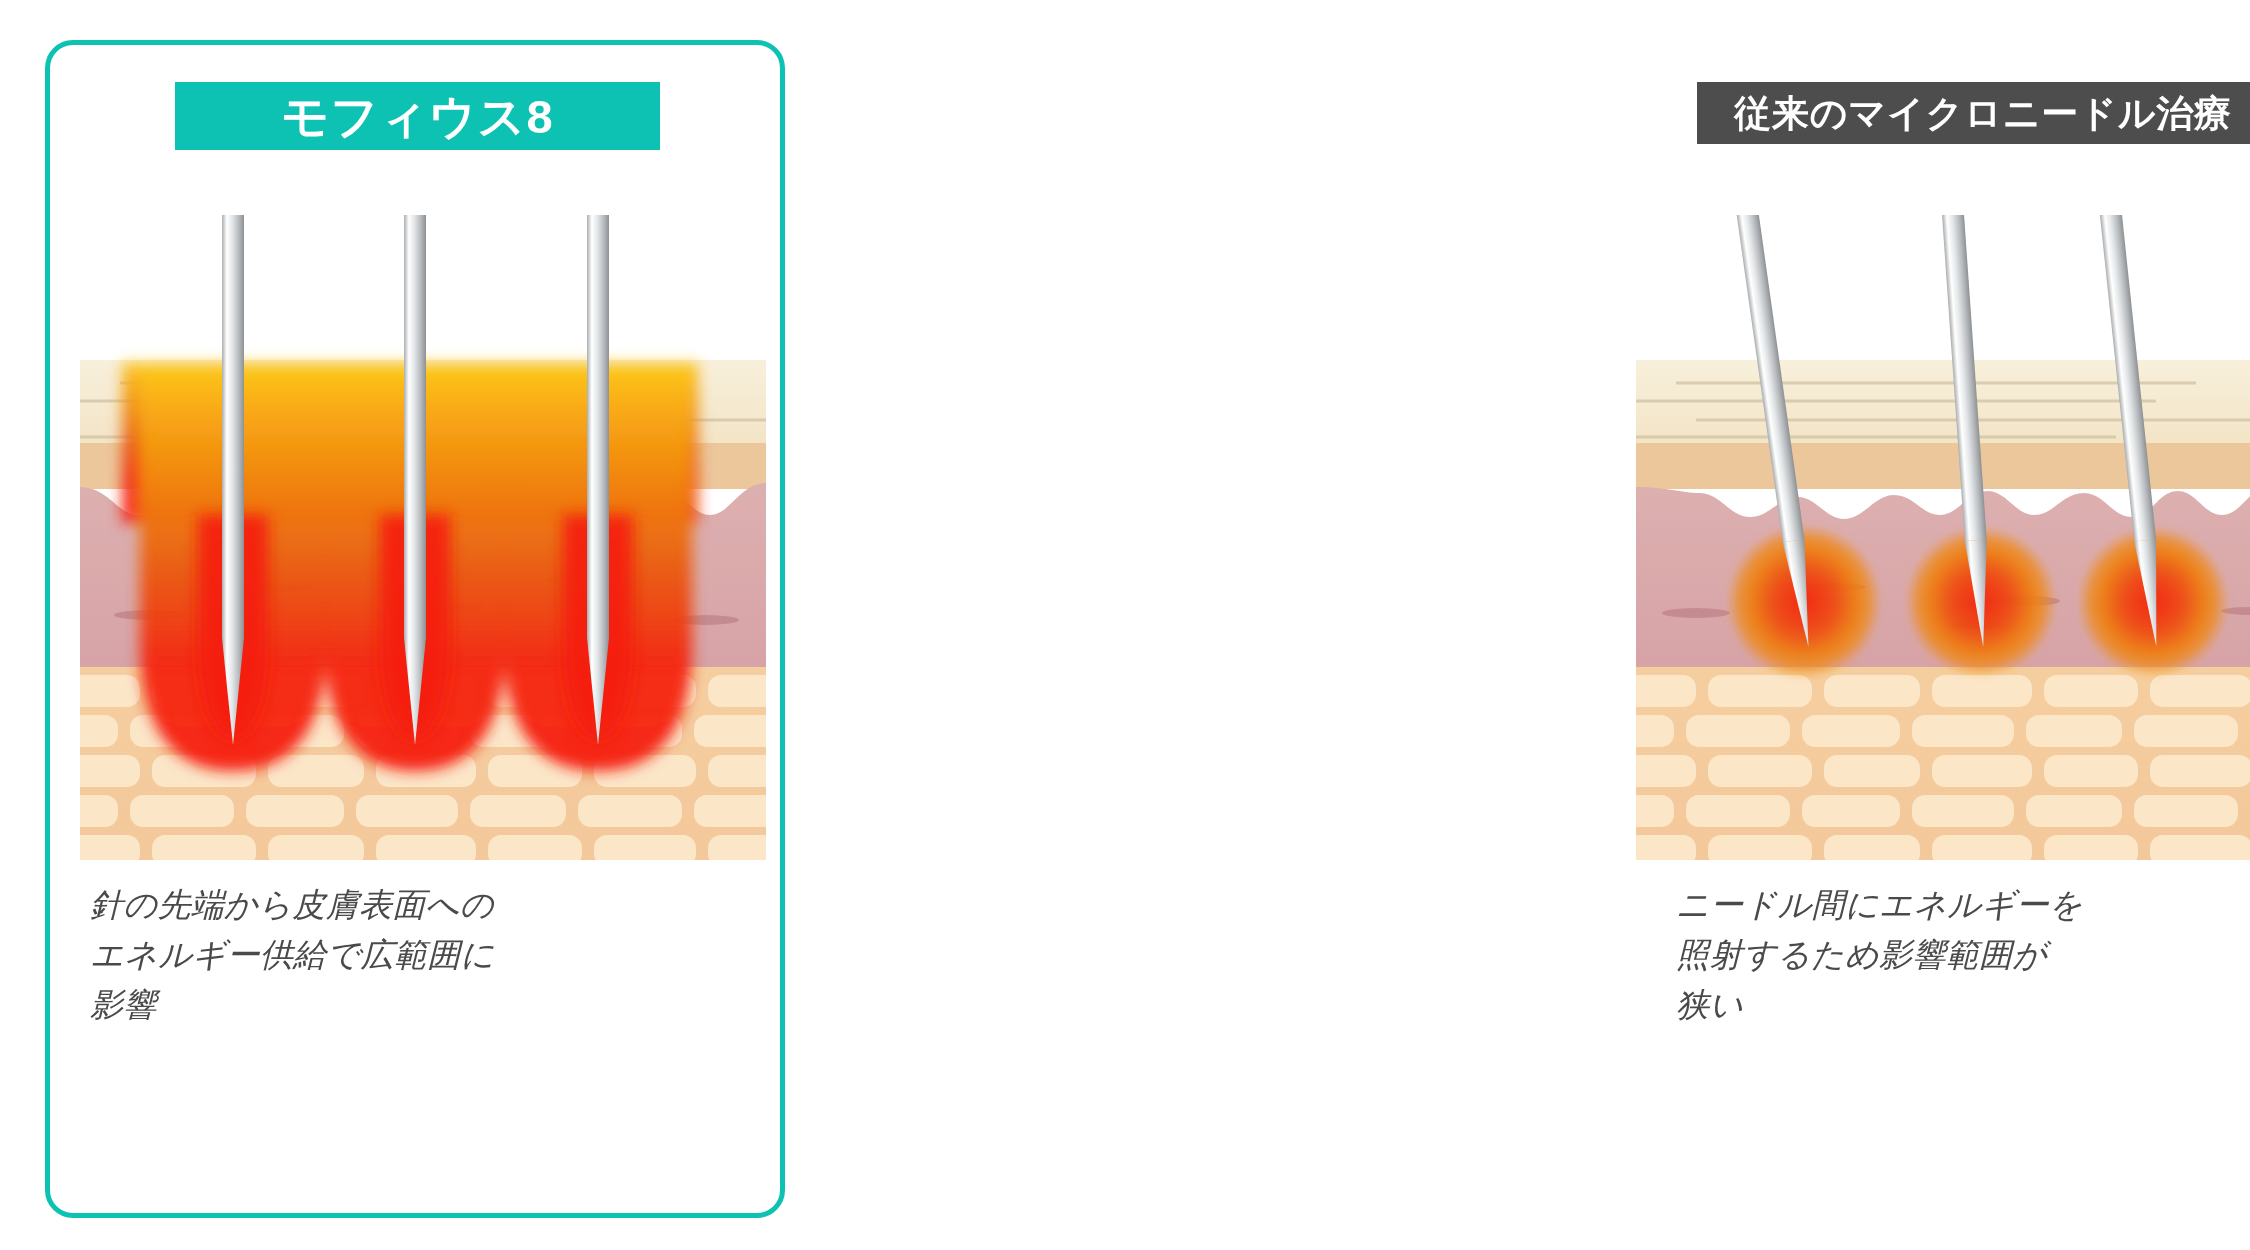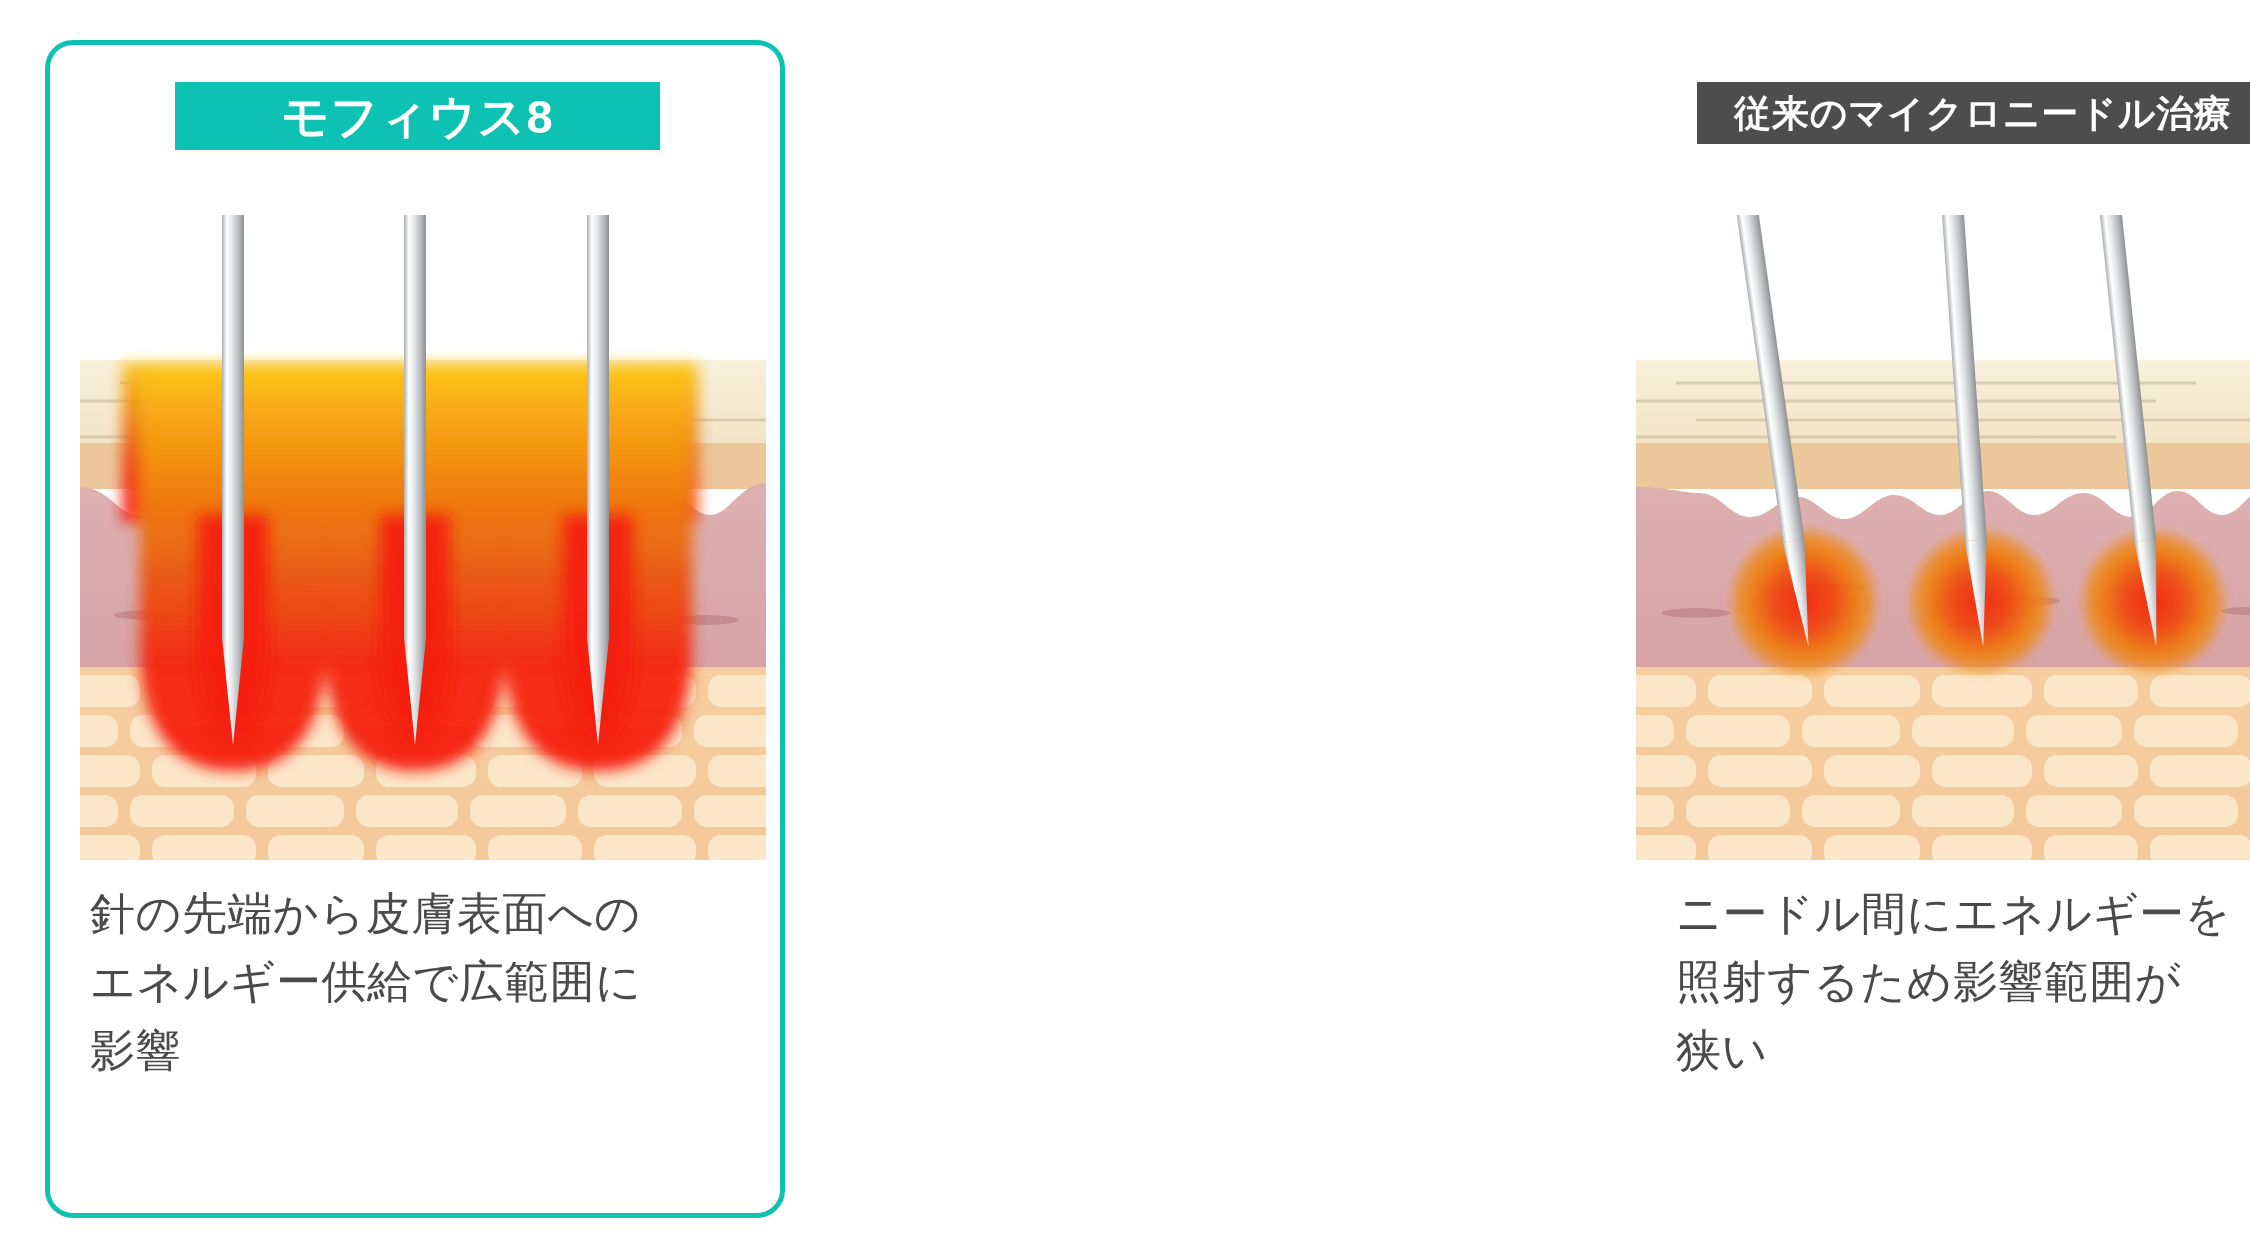--- a/index.html
+++ b/index.html
@@ -42,22 +42,23 @@
 
   
   .skin-wrap{position:absolute;}
   #skin-1{left:80px;top:215px;width:686px;height:645px;}
   #skin-2{left:812px;top:215px;width:638px;height:645px;}
   .skin-wrap svg{display:block;width:100%;height:100%;}
 
   
   .caption{
     position:absolute;color:#4a4a4a;
-    font-size:45px;line-height:1.52;letter-spacing:.01em;
+    font-size:33px;line-height:1.52;letter-spacing:.01em;
     white-space:pre-line;
+    font-style:italic;
   }
   #caption-1{left:90px;top:880px;width:680px;}
   #caption-2{left:852px;top:880px;width:660px;}
 </style>
 </head>
 <body>
 
 <div id="stage">
 
   <div class="panel" id="panel-1">

